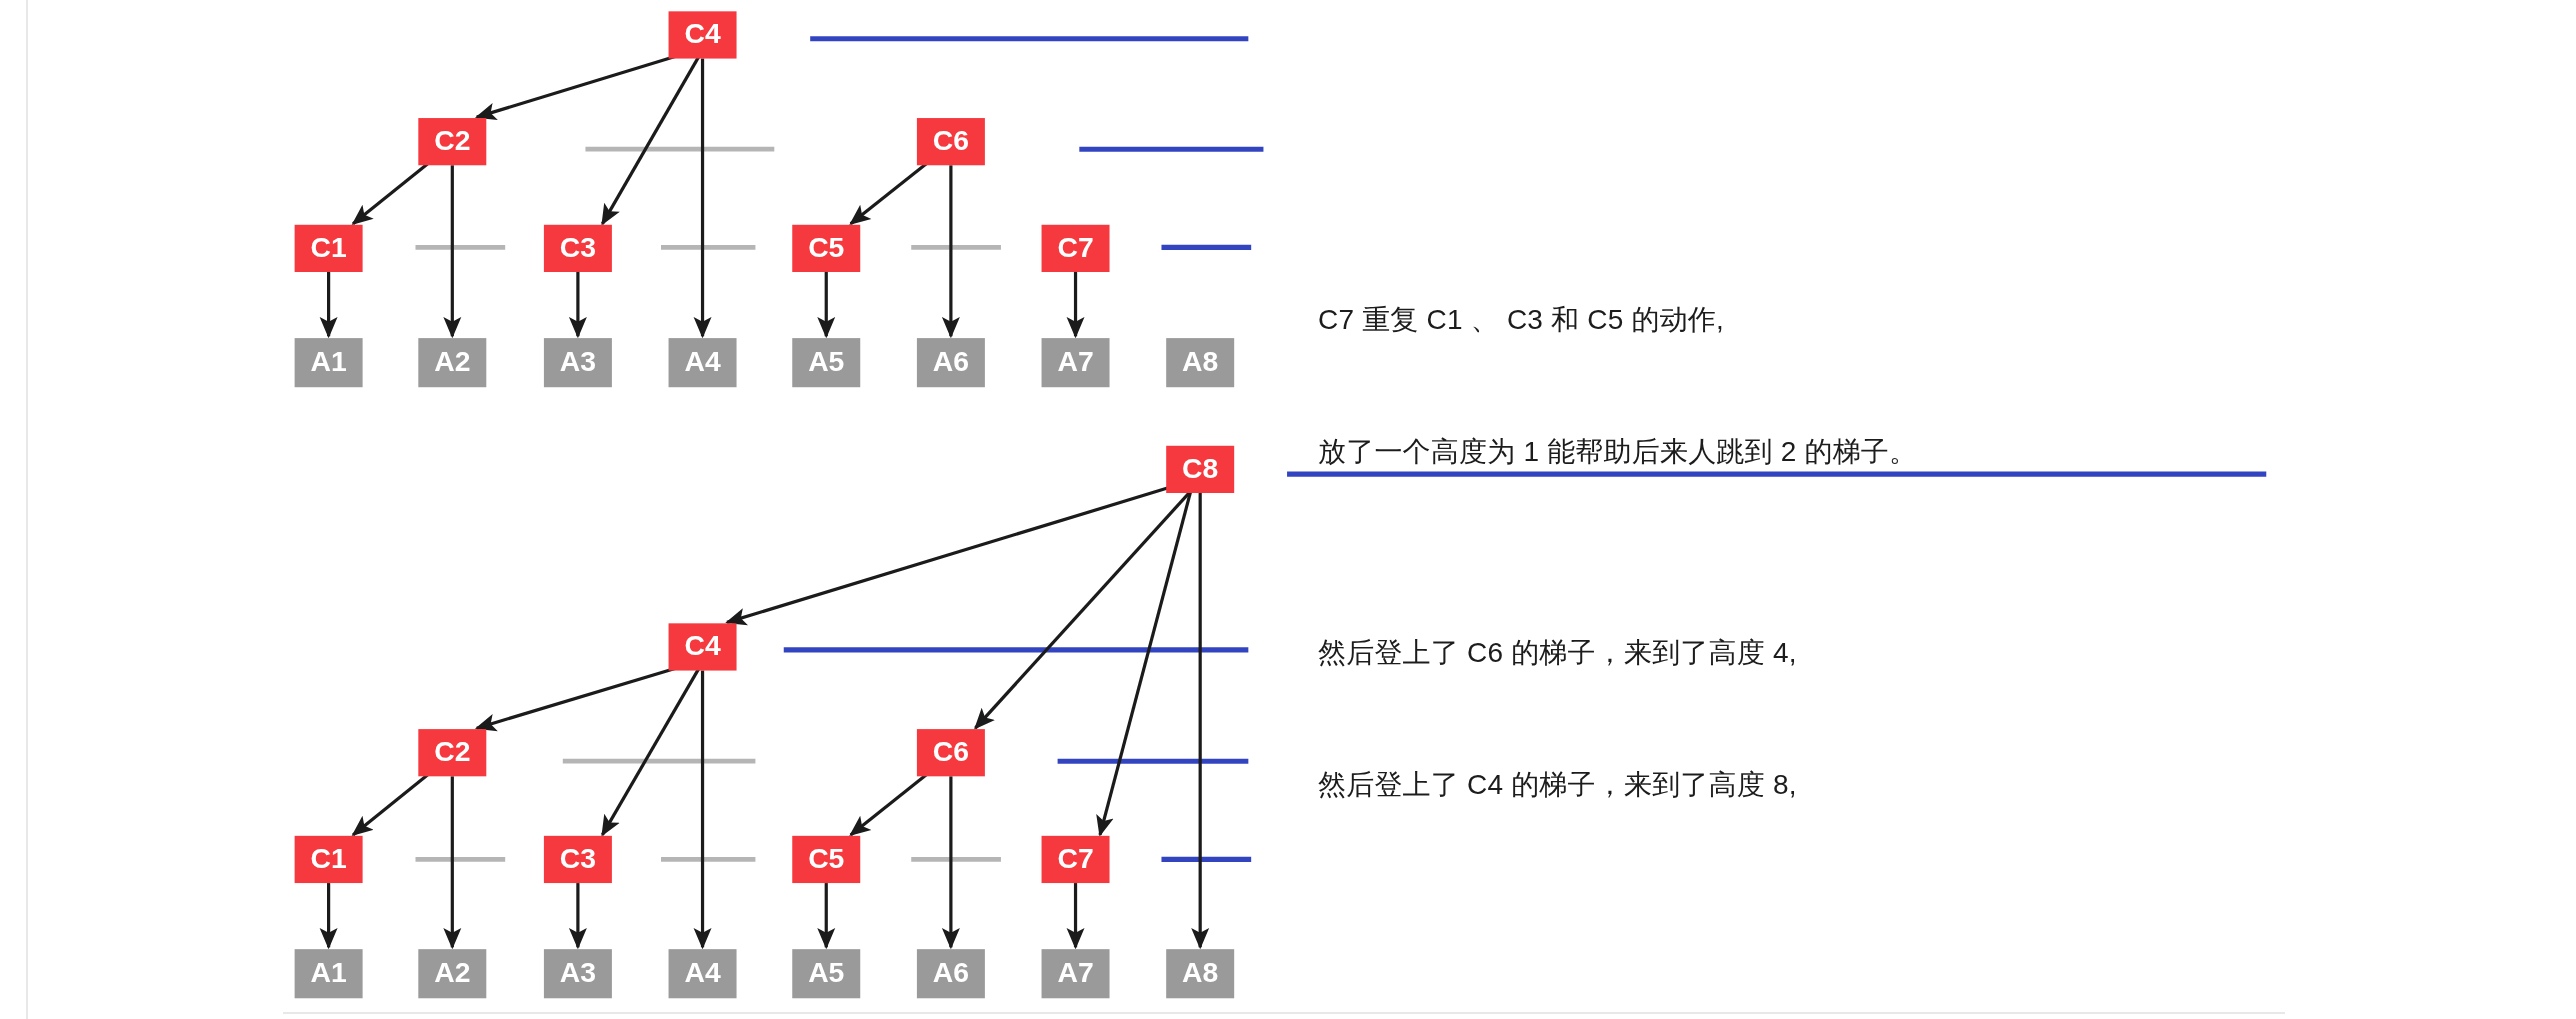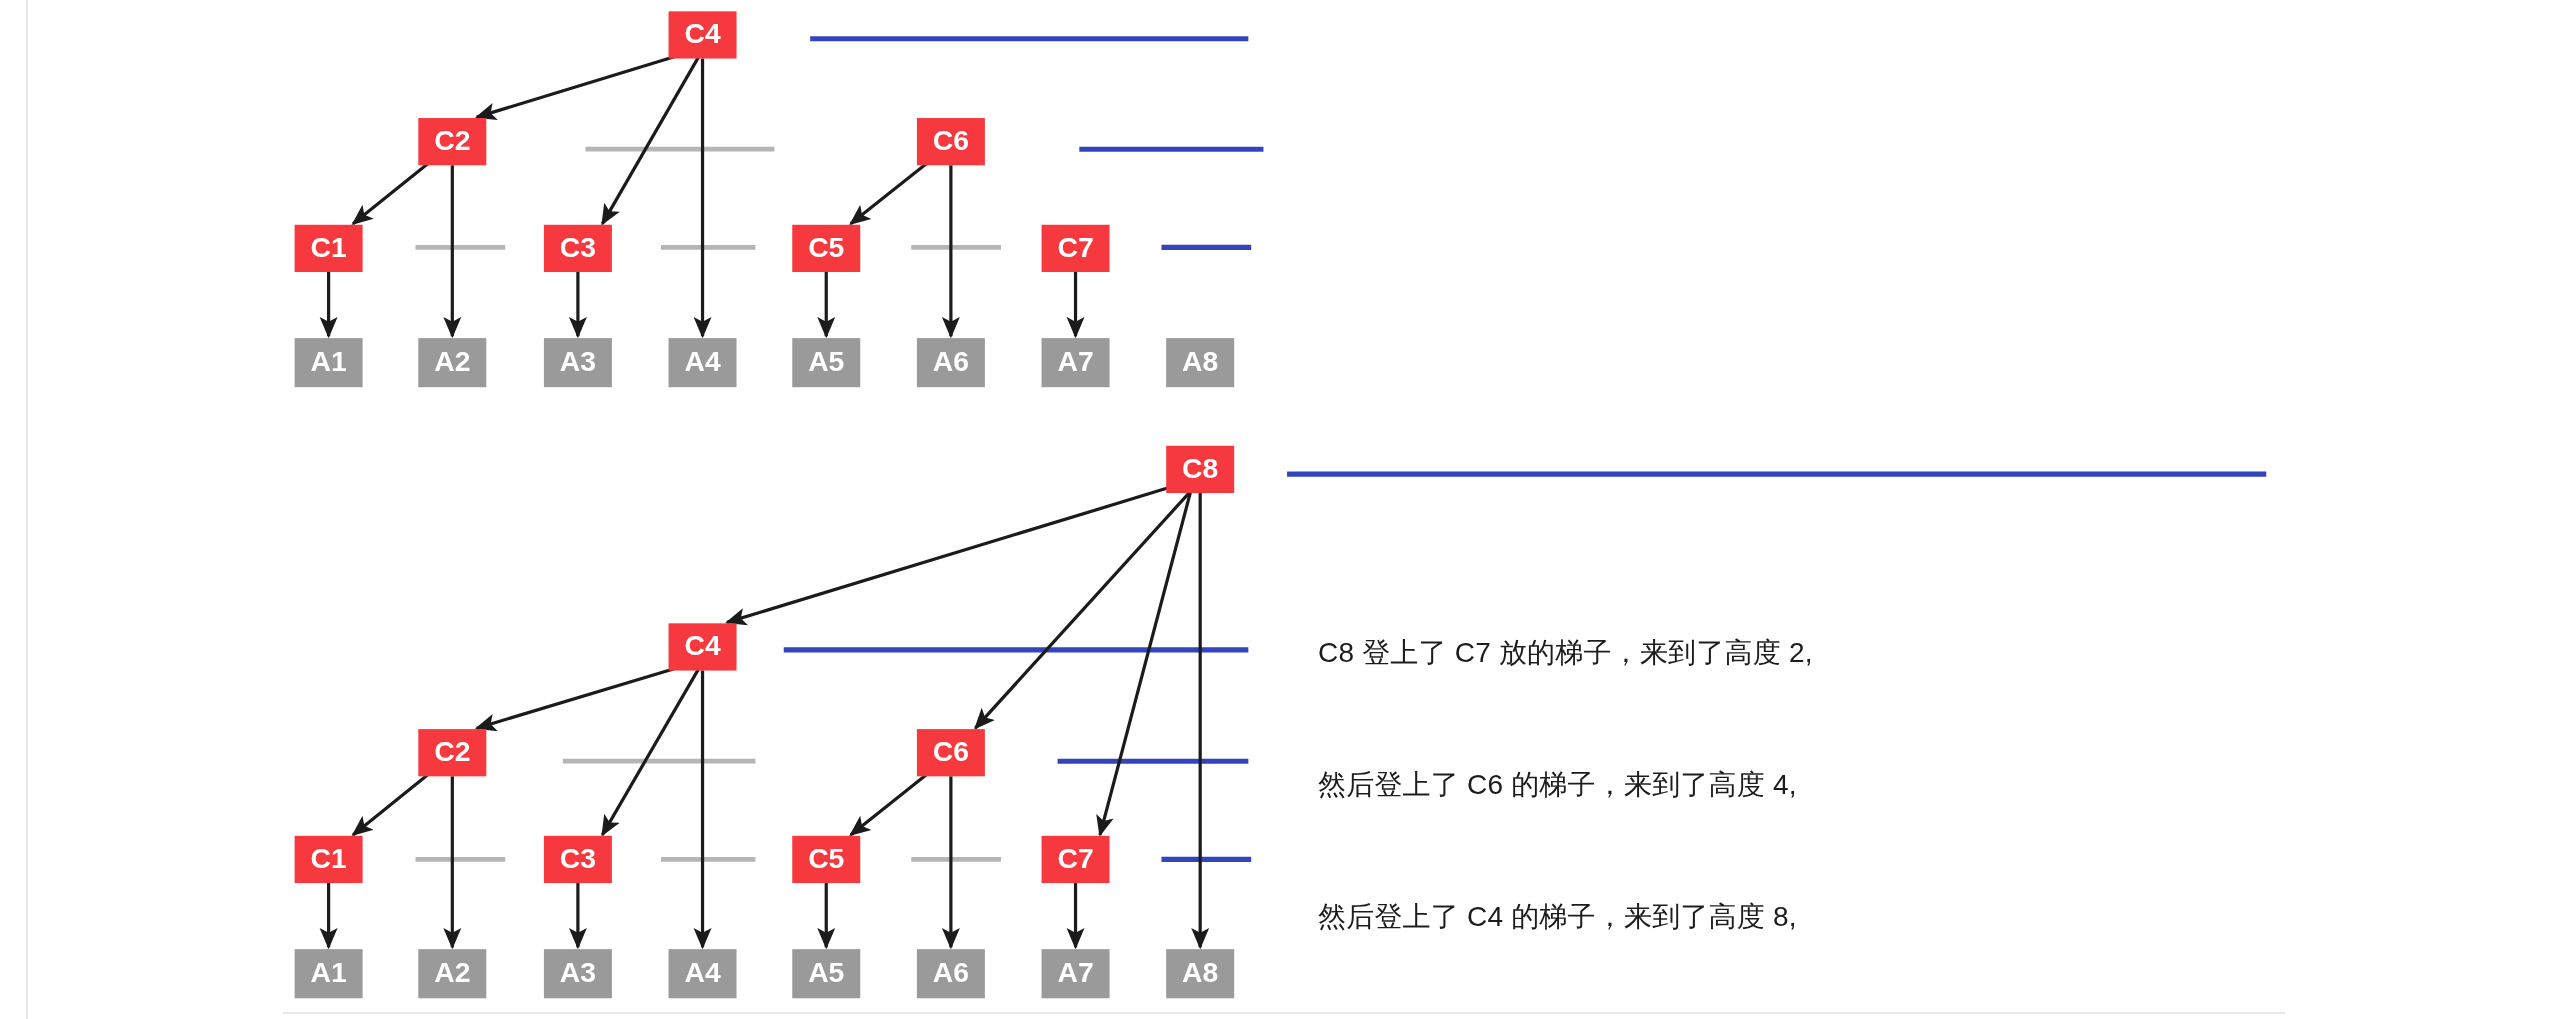--- a/index.html
+++ b/index.html
@@ -231,23 +231,26 @@
           <rect x="1103" y="1005" width="72" height="52" fill="#9a9a9a" class="node-box"></rect>
           <text x="1139" y="1032" class="node-label">A7</text>
         </g>
         <g>
           <rect x="1235" y="1005" width="72" height="52" fill="#9a9a9a" class="node-box"></rect>
           <text x="1271" y="1032" class="node-label">A8</text>
         </g>
       </g>
   </svg>
 
+  <div class="caption" id="caption-top">
+    <span class="caption-line">C7 重复 C1 、 C3 和 C5 的动作,</span>
+    <span class="caption-line">放了一个高度为 1 能帮助后来人跳到 2 的梯子。</span>
+  </div>
 
   <div class="caption" id="caption-bottom">
-    <span class="caption-line">C8 登上了 C7 放的梯子，来到了高度 2,</span>
     <span class="caption-line">然后登上了 C6 的梯子，来到了高度 4,</span>
     <span class="caption-line">然后登上了 C4 的梯子，来到了高度 8,</span>
     
     
     
   </div>
 
 </div>
 
 

